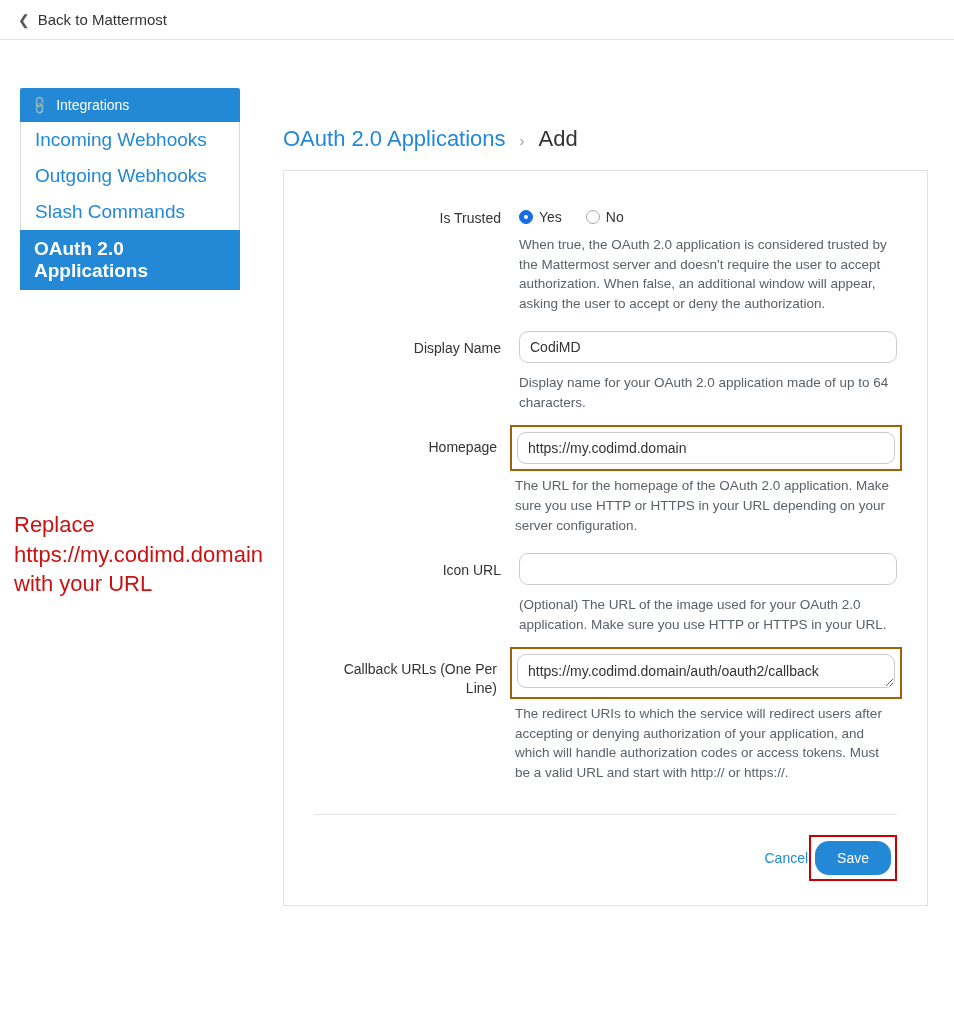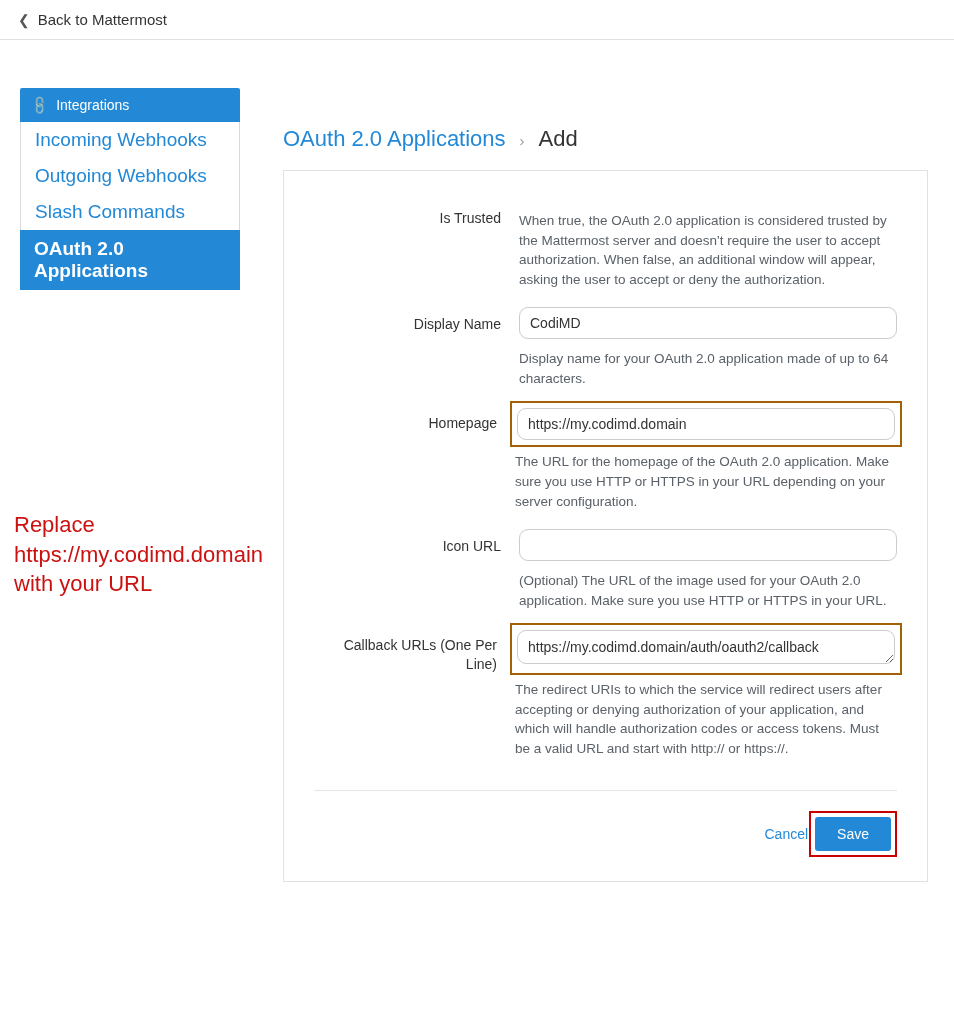--- a/index.html
+++ b/index.html
@@ -205,21 +205,21 @@
   }
   .cancel-link {
     font-size: 14px;
     color: #2389d7;
     cursor: pointer;
   }
   .save-btn {
     background: #2389d7;
     color: #fff;
     border: none;
-    border-radius: 3px;
+    border-radius: 14px;
     font-size: 14px;
     font-family: "Liberation Sans", sans-serif;
     padding: 9px 22px;
     cursor: pointer;
   }
   .save-wrap {
     border: 2px solid #cc0000;
     padding: 4px;
     display: inline-block;
   }
@@ -268,20 +268,26 @@
       <span class="crumb-link">OAuth 2.0 Applications</span>
       <span class="crumb-sep">›</span>
       <span class="crumb-current">Add</span>
     </div>
 
     <div class="card">
 
       <div class="form-row">
         <div class="form-label">Is Trusted</div>
         <div class="form-field">
+          <div class="radio-group">
+            <span class="radio checked"></span>
+            <span class="radio-label">Yes</span>
+            <span class="radio"></span>
+            <span class="radio-label">No</span>
+          </div>
           <div class="help">When true, the OAuth 2.0 application is considered trusted by the Mattermost server and doesn't require the user to accept authorization. When false, an additional window will appear, asking the user to accept or deny the authorization.</div>
         </div>
       </div>
 
       <div class="form-row">
         <div class="form-label">Display Name</div>
         <div class="form-field">
           <input class="text" type="text" value="CodiMD" style="">
           <div class="help">Display name for your OAuth 2.0 application made of up to 64 characters.</div>
         </div>

